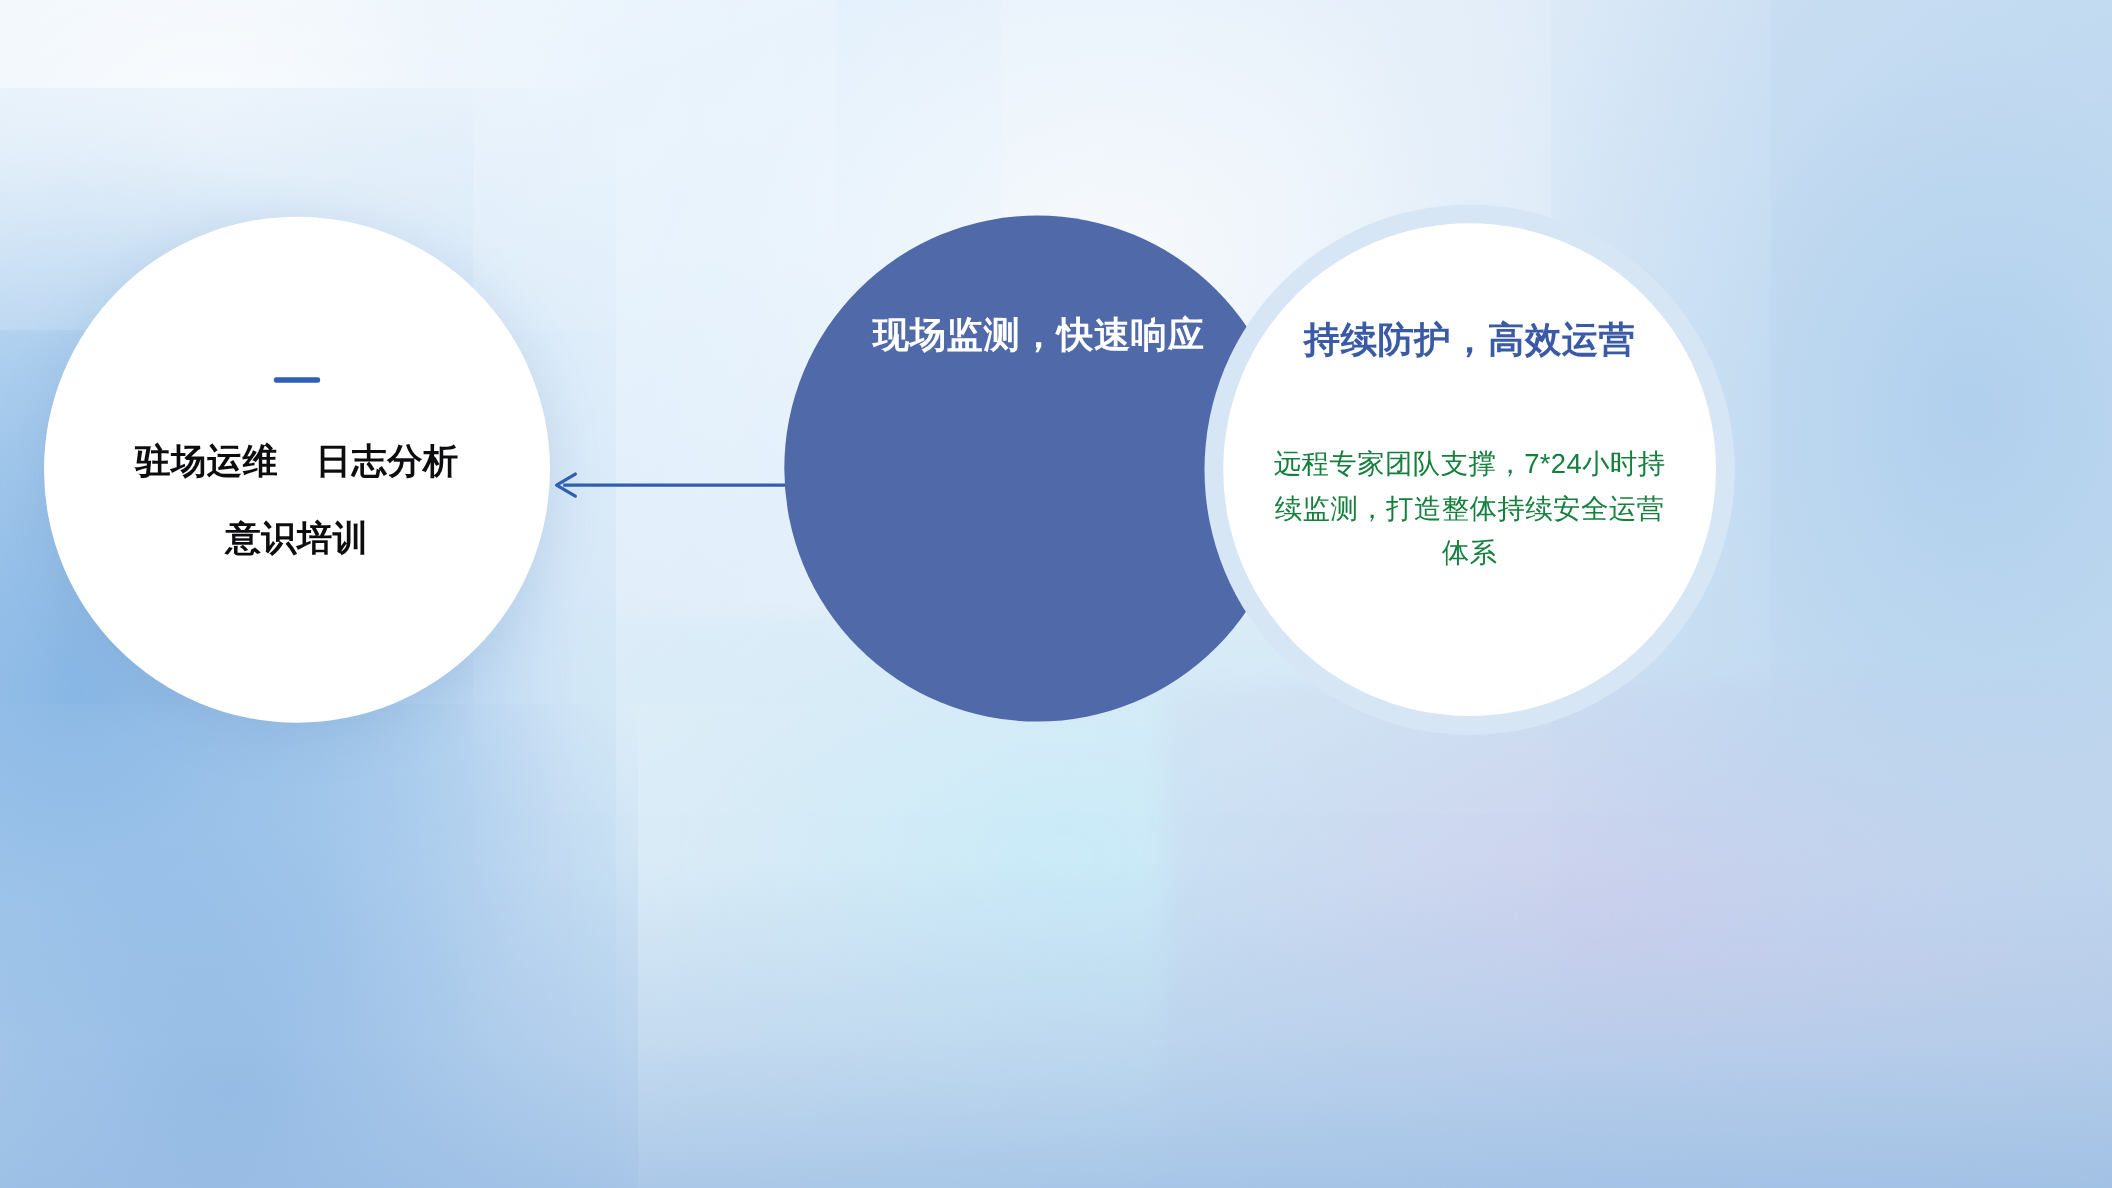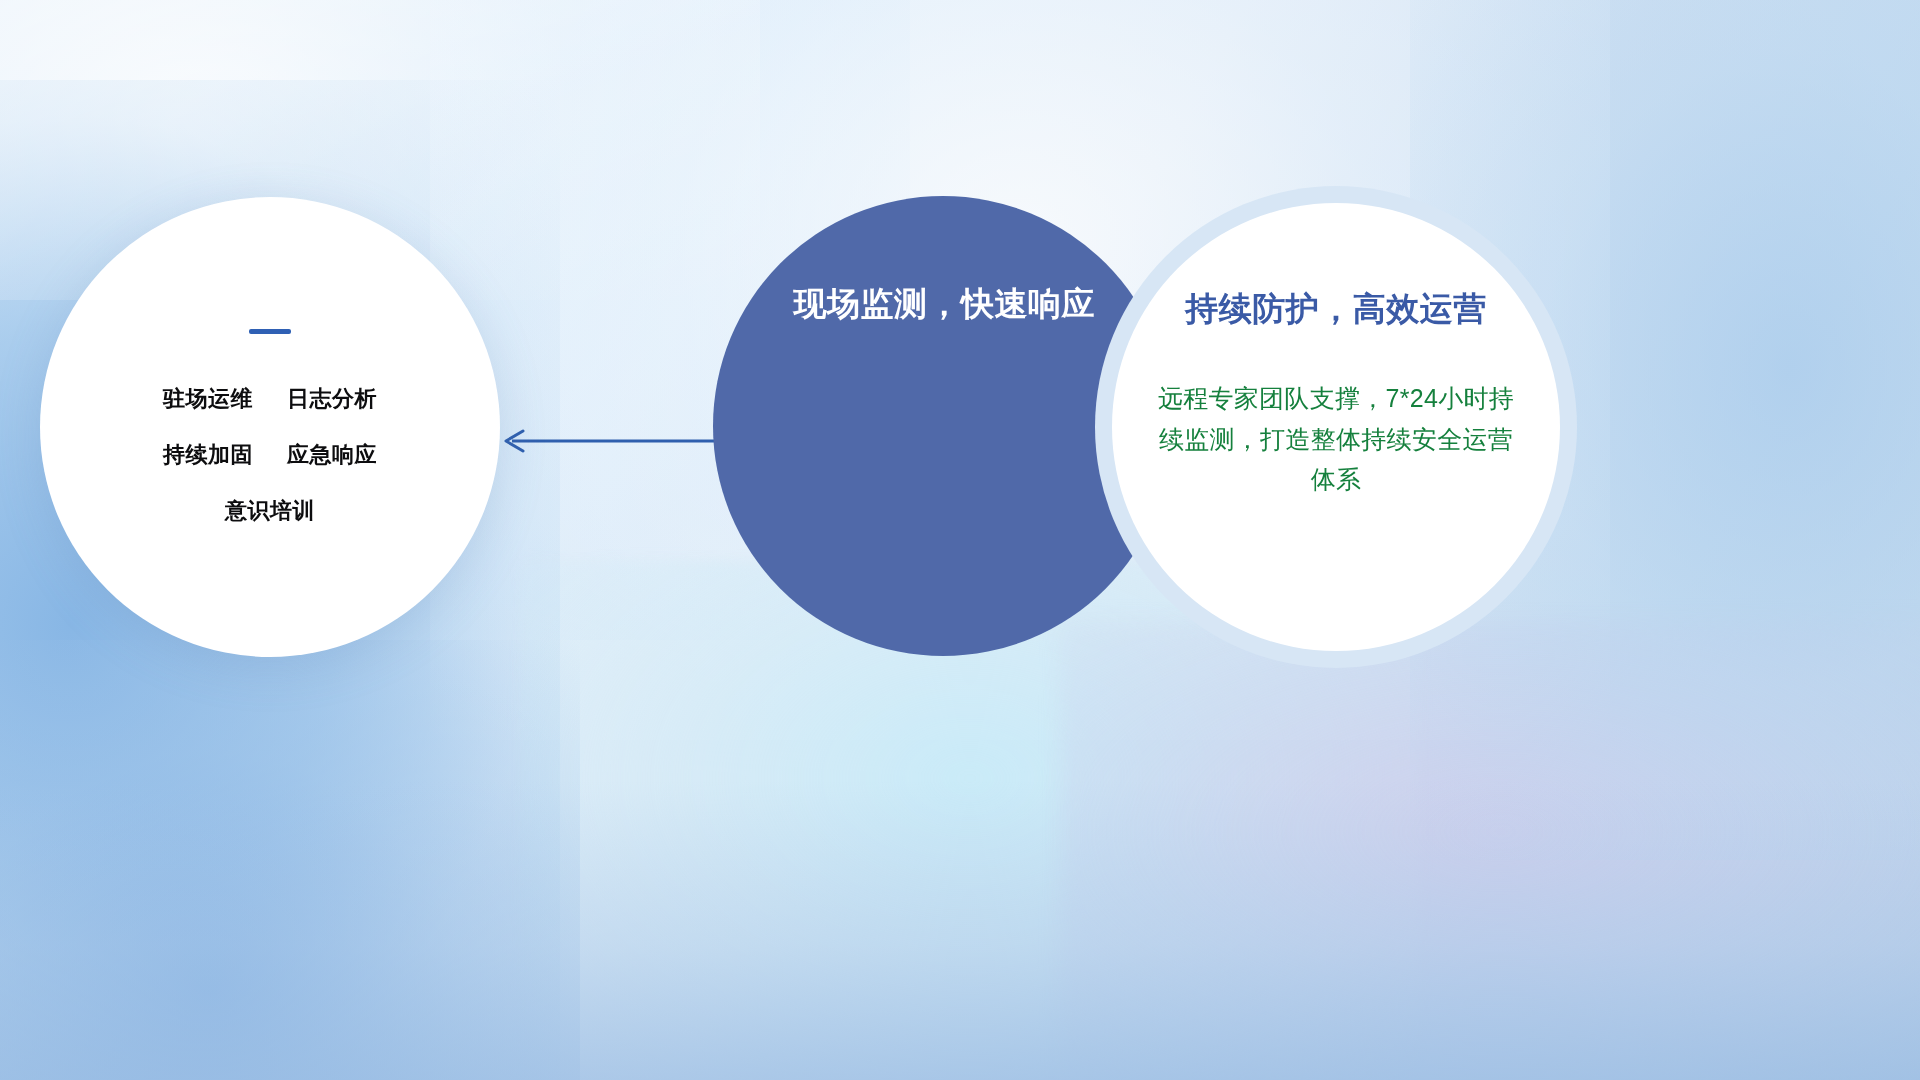--- a/index.html
+++ b/index.html
@@ -117,21 +117,21 @@
     align-items:center; justify-content:center;
     padding:0 22px;
   }
   .left-dash {
     width:42px; height:5px; background:#2f60b4;
     border-radius:2px; margin-bottom:50px;
   }
   .left-rows { display:flex; flex-direction:column; align-items:center; gap:26px; }
   .left-row {
     display:flex; gap:34px;
-    font-size:22px; font-weight:bold; color:#0d0d0f;
+    font-size:32px; font-weight:bold; color:#0d0d0f;
     letter-spacing:.5px; white-space:nowrap;
   }
 
   #circle-mid {
     left:713px; top:196px; width:460px; height:460px;
     background:#5069a9;
     z-index:4;
   }
   #circle-mid .inner {
     position:absolute; inset:0;
@@ -161,21 +161,21 @@
   }
   #circle-right .inner {
     position:absolute; inset:0;
     display:flex; flex-direction:column;
     align-items:center; justify-content:flex-start;
     padding:84px 40px 0 40px;
   }
   .right-title {
     font-size:33px; font-weight:bold; color:#3a5aa6;
     white-space:nowrap; letter-spacing:.5px;
-    margin-bottom:46px;
+    margin-bottom:70px;
   }
   .right-body {
     font-size:25px; color:#15803d; line-height:1.62;
     text-align:center; letter-spacing:.3px;
   }
 
   
   #arrow { position:absolute; left:496px; top:424px; width:230px; height:34px; z-index:2; }
 </style>
 </head>
@@ -203,24 +203,20 @@
 
   <div class="circle" id="circle-left">
     <div class="inner">
       <div class="left-dash"></div>
       <div class="left-rows">
         <div class="left-row">
           <span>驻场运维</span>
           <span>日志分析</span>
         </div>
         <div class="left-row">
-          <span>持续加固</span>
-          <span>应急响应</span>
-        </div>
-        <div class="left-row">
           <span>意识培训</span>
         </div>
       </div>
     </div>
   </div>
 
   <div class="circle" id="circle-mid">
     <div class="inner">
       <div class="mid-title">现场监测，快速响应</div>
     </div>

